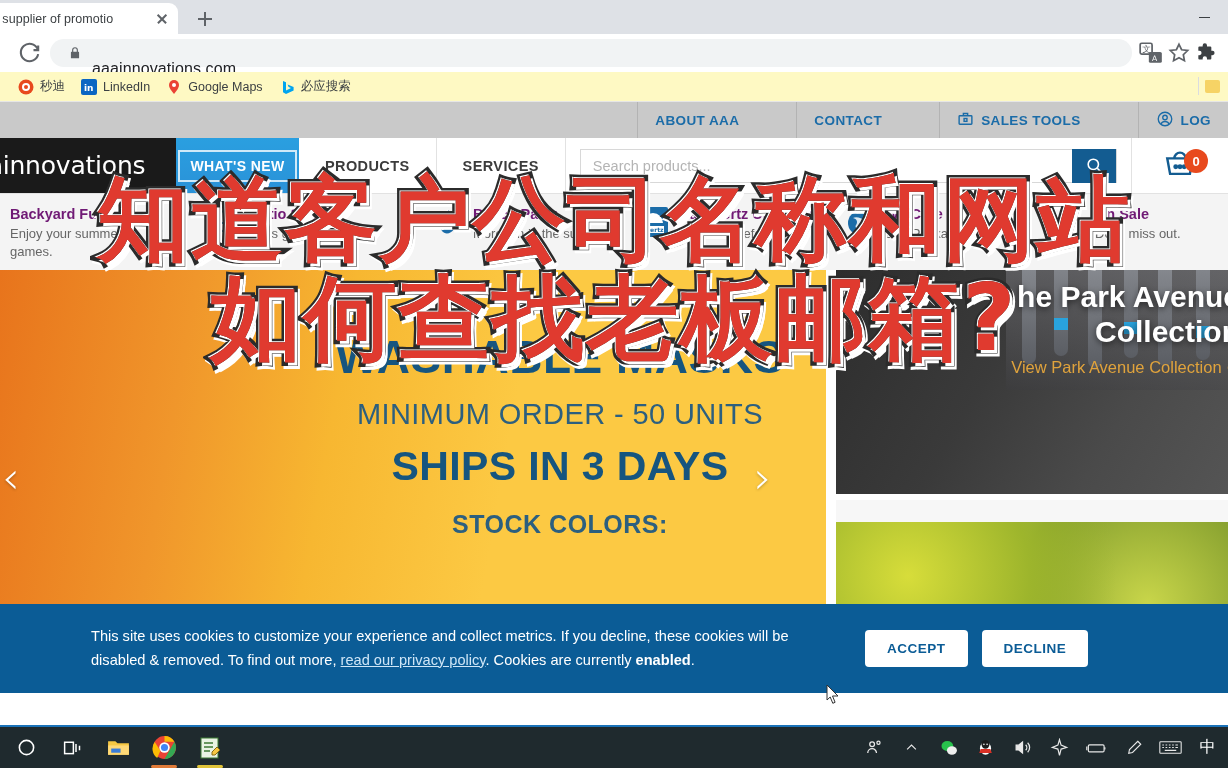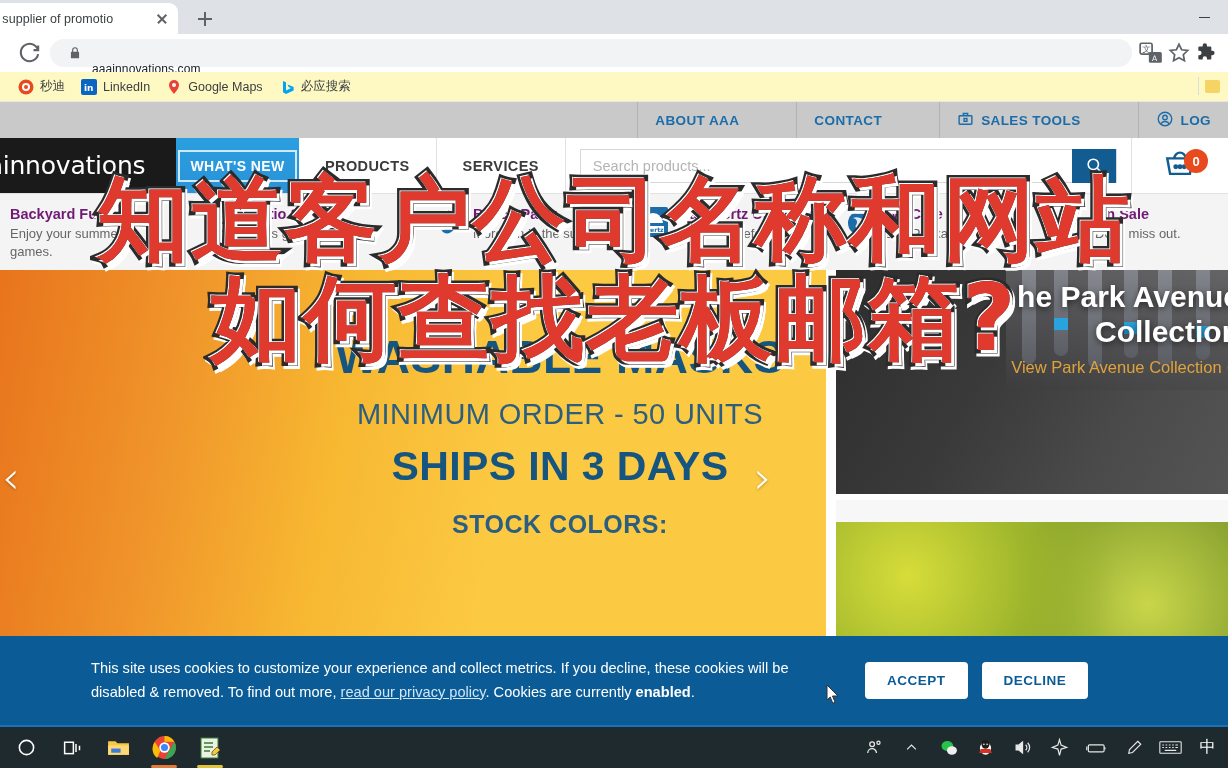--- a/index.html
+++ b/index.html
@@ -57,21 +57,21 @@
   .reload {
     width: 28px; height: 28px; margin: 0 6px 0 8px; position: relative; flex: none;
     cursor: pointer;
   }
   .urlbox {
     flex: 1; height: 28px; background: #f1f3f4; border-radius: 14px;
     display: flex; align-items: center; padding: 0 10px; margin-right: 6px;
     max-width: 1090px;
   }
   .lock { width: 14px; height: 14px; margin: 0 10px 0 8px; flex: none; }
-  .url-text { font-size: 12px; color: #202124; letter-spacing: .1px; margin-top: 32px; }
+  .url-text { font-size: 16px; color: #202124; letter-spacing: .1px; margin-top: 32px; }
   .omni-icons { display: flex; align-items: center; gap: 2px; flex: none; }
   .omni-ic { width: 26px; height: 26px; position: relative; cursor: pointer; }
 
   .bookmarks {
     position: absolute; left: 0; top: 72px; width: 1228px; height: 30px;
     background: #fef9c3; display: flex; align-items: center; padding-left: 10px;
     border-bottom: 1px solid #e6e6e6;
   }
   .bm { display: flex; align-items: center; gap: 6px; padding: 0 8px; height: 24px;
         cursor: pointer; }
@@ -237,21 +237,21 @@
     font-size: 92px; line-height: 1.08; color: #e03a2f;
     letter-spacing: 2px;
     -webkit-text-stroke: 7px #2b2b2b;
     paint-order: stroke fill;
     text-shadow: 0 0 0 #2b2b2b, 3px 3px 0 #fff, -1px -1px 0 #fff;
     filter: drop-shadow(2px 3px 0 #ffffff);
   }
 
   
   .cookiebar {
-    position: absolute; left: 0; top: 636px; width: 1228px; height: 89px;
+    position: absolute; left: 0; top: 604px; width: 1228px; height: 89px;
     background: #0b5c96; z-index: 50; display: flex; align-items: center;
   }
   .cookie-text {
     margin-left: 91px; width: 730px; color: #fff; font-size: 14.6px; line-height: 1.6;
   }
   .cookie-text a { color: #cfe6f7; }
   .cookie-btns { display: flex; gap: 14px; margin-left: 44px; }
   .cookie-btn {
     background: #fff; color: #0b5c96; font-size: 13.5px; font-weight: bold;
     border: 0; border-radius: 4px; padding: 11px 22px; cursor: pointer;

